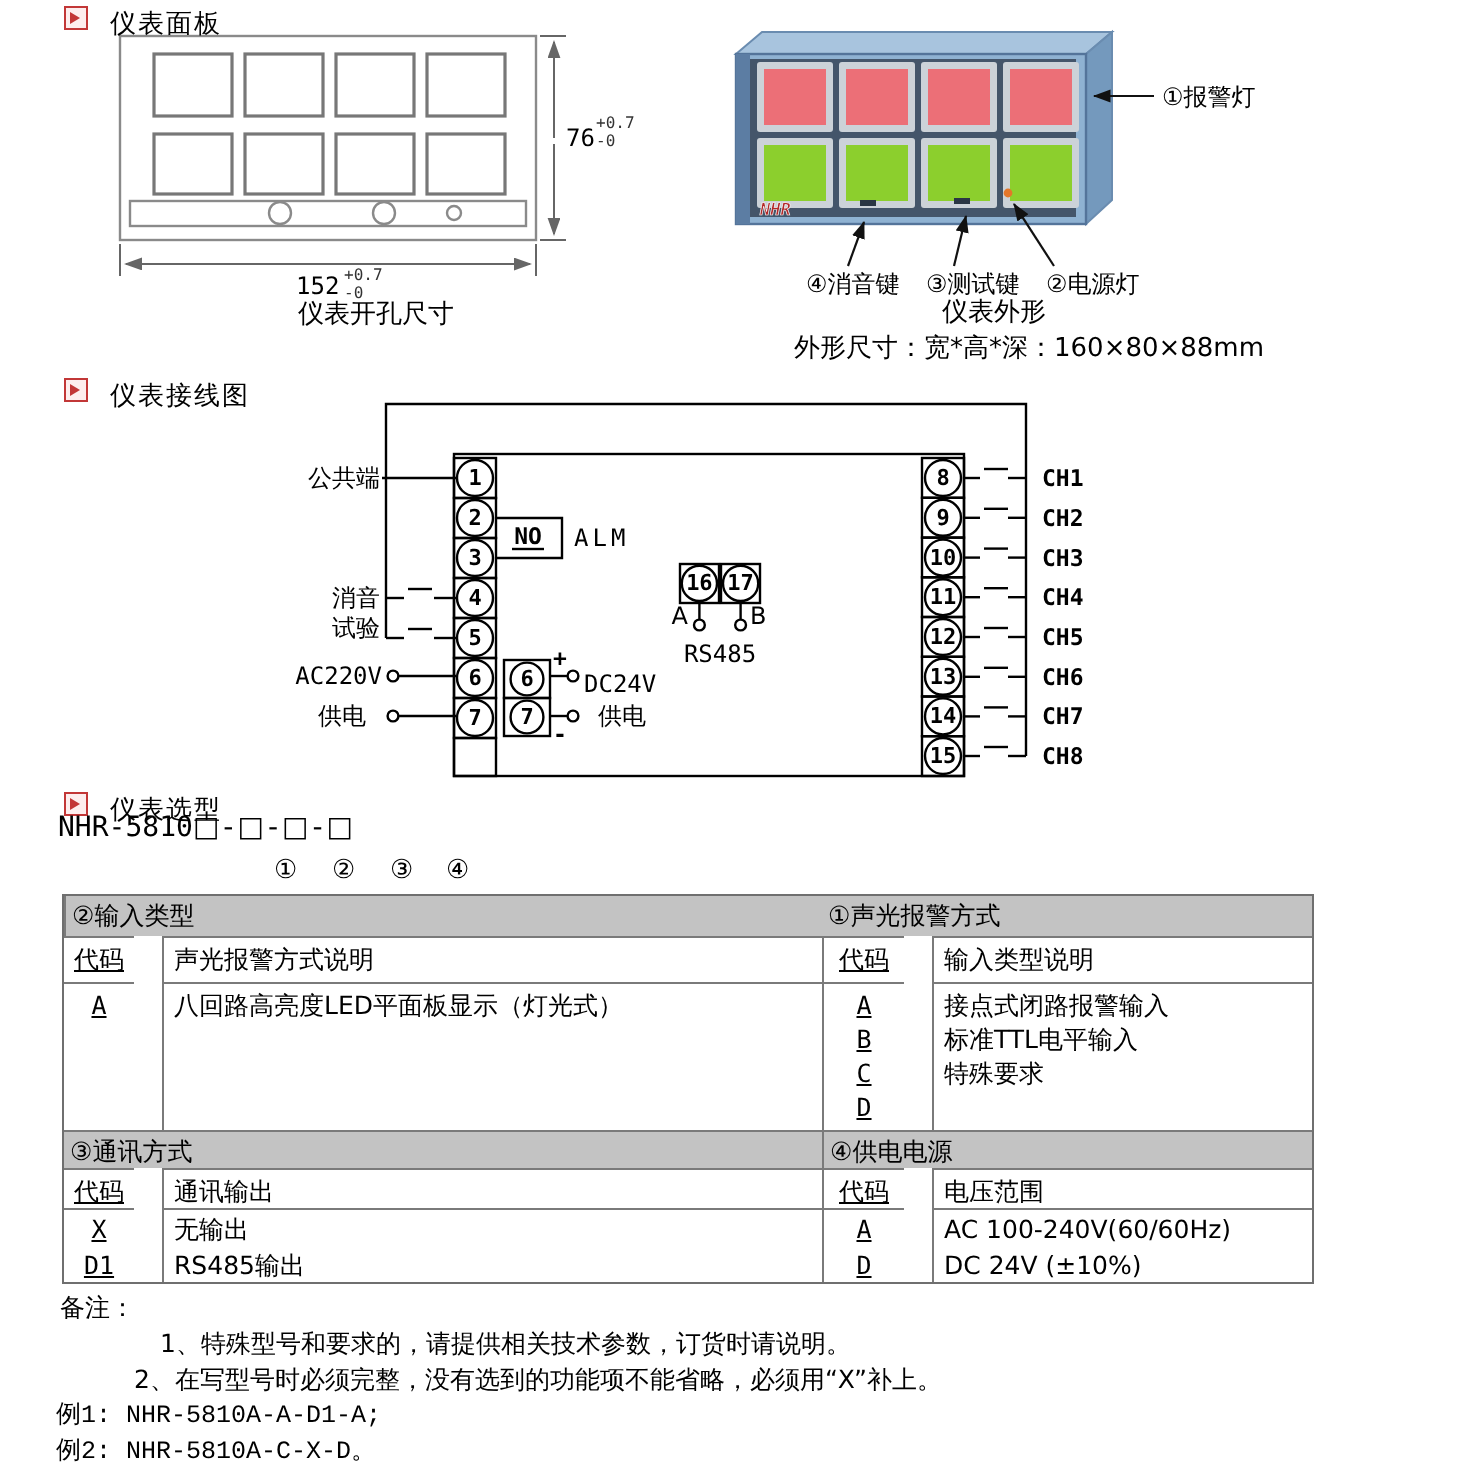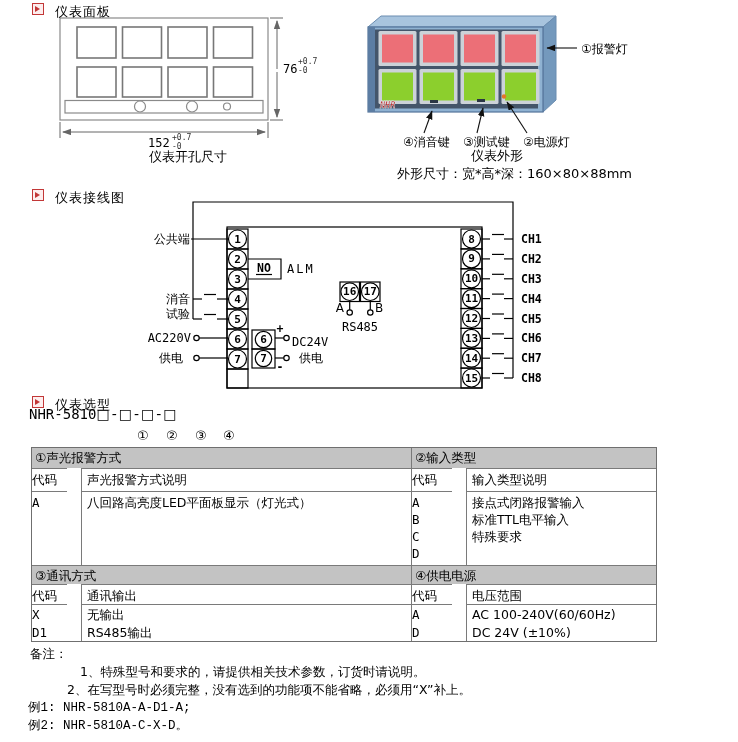--- a/index.html
+++ b/index.html
@@ -16,21 +16,21 @@
   .digit{position:absolute;top:428px;font-size:13px;}
   
   .tbl{position:absolute;left:31px;top:447px;display:grid;
        grid-template-columns:35px 344px 41px 204px;
        grid-template-rows:20px 23px 74px 19px 20px 37px;
        border:1px solid #6f6f6f;font-size:12.5px;background:#fff;}
   .tbl>div{box-sizing:border-box;overflow:hidden;white-space:nowrap;}
   .ttl{background:#c3c3c3;padding:2px 0 0 3px;grid-column:span 2;}
   .bt{border-top:1px solid #7a7a7a;}
   .bl{border-left:1px solid #7a7a7a;}
-  .code{text-align:left;font-family:"DejaVu Sans Mono",monospace;}
+  .code{text-align:center;font-family:"DejaVu Sans Mono",monospace;text-decoration:underline;}
   .desc{padding-left:5px;margin-left:14px;}
   .stack{padding-top:2px;line-height:17px;}
   .stack2{padding-top:1px;line-height:18px;}
   .sub{padding-top:3px;}
   
   .notes{position:absolute;left:28px;top:645px;width:680px;font-size:12.5px;line-height:18px;}
   .notes .ex{font-family:Liberation Mono, monospace;font-size:12.5px;}
   
   .cn{font-family:"DejaVu Sans",sans-serif;font-size:12px;fill:#000;}
   .cn13{font-family:"DejaVu Sans",sans-serif;font-size:13px;fill:#000;}
@@ -318,22 +318,22 @@
 <div class="model-line">
   <span>NHR-5810</span><span class="boxes">□-□-□-□</span>
 </div>
 <span class="digit" style="left:137px">①</span>
 <span class="digit" style="left:166px">②</span>
 <span class="digit" style="left:195px">③</span>
 <span class="digit" style="left:223px">④</span>
 
 <div class="tbl">
 
+  <div class="ttl bl">②输入类型</div>
   <div class="ttl">①声光报警方式</div>
-  <div class="ttl bl">②输入类型</div>
 
   <div class="code sub bt">代码</div>
   <div class="desc sub bt bl">声光报警方式说明</div>
   <div class="code sub bt bl">代码</div>
   <div class="desc sub bt bl">输入类型说明</div>
 
   <div class="code stack bt">
     <div>A</div>
   </div>
   <div class="desc stack bt bl">

